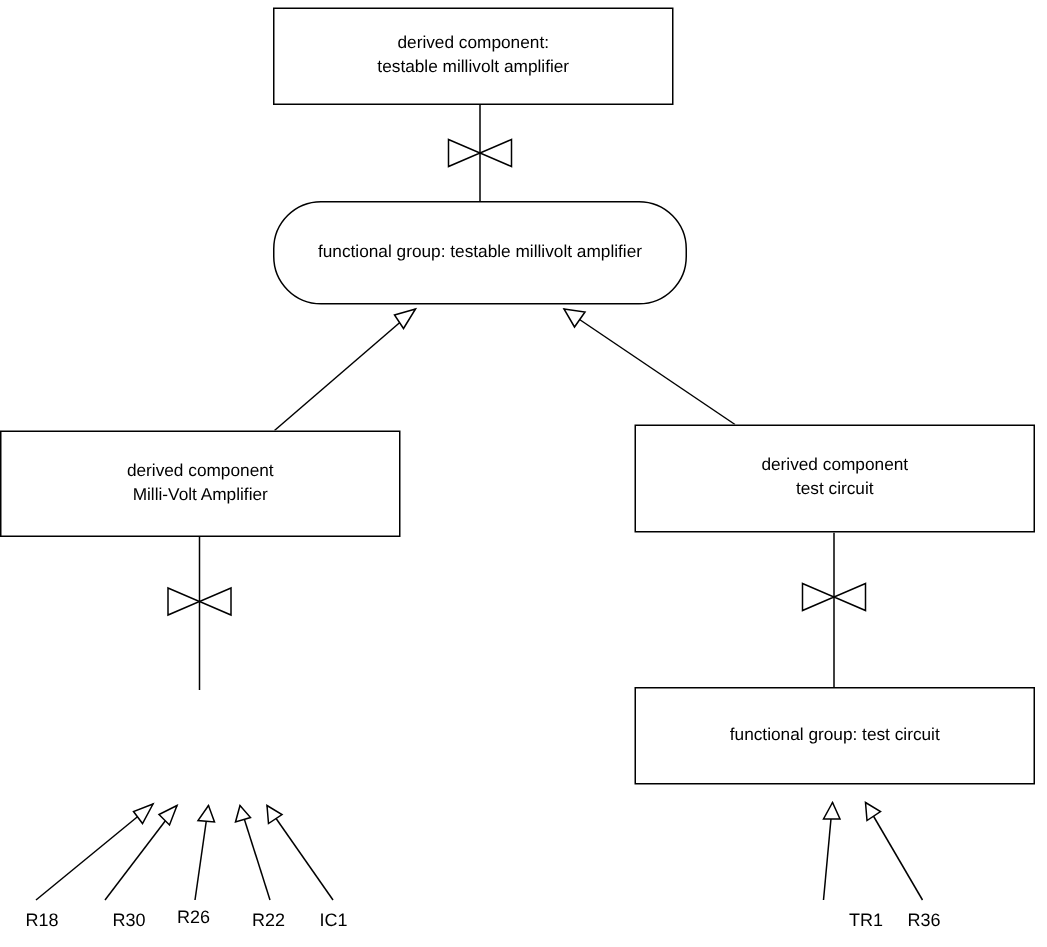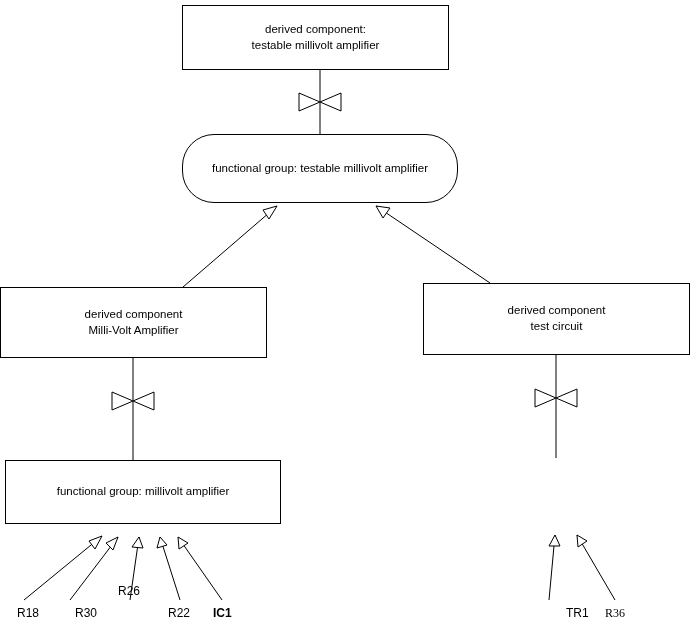--- a/index.html
+++ b/index.html
@@ -116,26 +116,26 @@
   <div class="node" style="left:0px; top:287px; width:267px; height:71px;">
     <span>derived component
 Milli-Volt Amplifier</span>
   </div>
 
   <div class="node" style="left:423px; top:283px; width:267px; height:72px;">
     <span>derived component
 test circuit</span>
   </div>
 
-  <div class="node" style="left:5px; top:460px; width:276px; height:64px;">
-    <span>functional group: millivolt amplifier</span>
+
+  <div class="node" style="left:423px; top:458px; width:267px; height:65px;">
+    <span>functional group: test circuit</span>
   </div>
-
 
   <div class="leaf-label" style="left:17px; top:606px;"><span>R18</span></div>
   <div class="leaf-label" style="left:75px; top:606px;"><span>R30</span></div>
-  <div class="leaf-label" style="left:118px; top:584px;"><span>R26</span></div>
+  <div class="leaf-label" style="left:118px; top:604px;"><span>R26</span></div>
   <div class="leaf-label" style="left:168px; top:606px;"><span>R22</span></div>
-  <div class="leaf-label" style="left:213px; top:606px;font-weight:bold;"><span>IC1</span></div>
+  <div class="leaf-label" style="left:213px; top:606px;"><span>IC1</span></div>
   <div class="leaf-label" style="left:538px; top:606px;margin-left:28px;"><span>TR1</span></div>
-  <div class="leaf-label" style="left:605px; top:606px;font-family:Liberation Serif, serif;"><span>R36</span></div>
+  <div class="leaf-label" style="left:605px; top:606px;"><span>R36</span></div>
 
 </div>
 
 </body></html>

